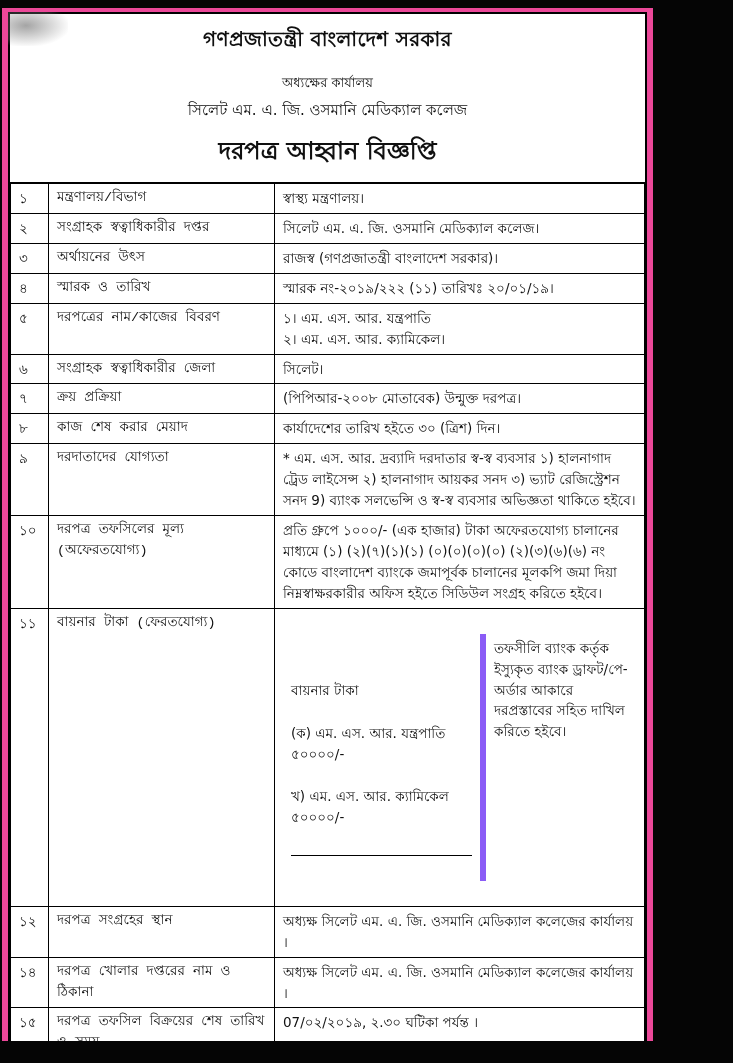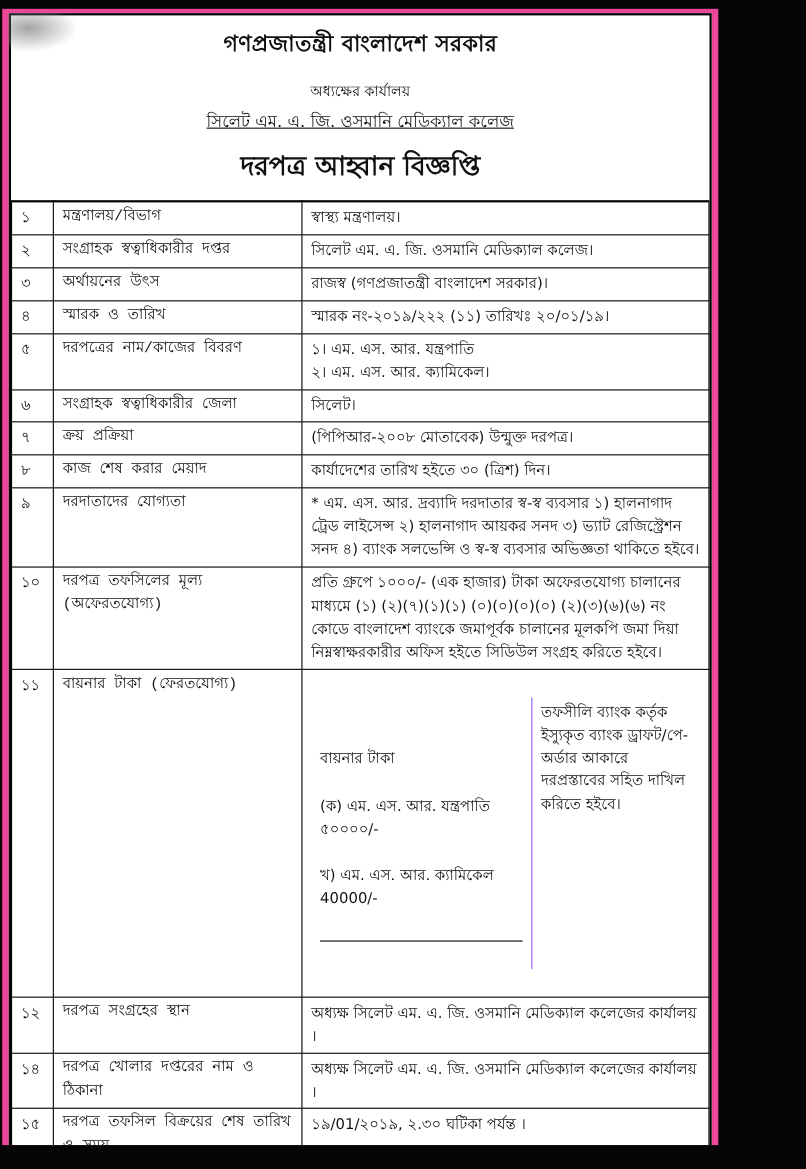--- a/index.html
+++ b/index.html
@@ -14,35 +14,35 @@
     background:#ec4899; padding:4px 6px; overflow:hidden;
   }
   .smudge {
     position:absolute; left:6px; top:4px; width:60px; height:34px;
     background:radial-gradient(ellipse at 30% 40%, rgba(90,90,90,.55), rgba(160,160,160,.25) 55%, rgba(255,255,255,0) 75%);
   }
   .frame { border:2px solid #000; background:#fff; }
   .doc-header { text-align:center; padding:10px 6px 6px; }
   .govt   { font-size:20px; font-weight:bold; letter-spacing:.3px; }
   .office { font-size:13px; margin-top:16px; }
-  .college{ font-size:15px; margin-top:4px;text-decoration:underline; }
+  .college{ font-size:15px; margin-top:4px; }
   .notice-title { font-size:24px; font-weight:bold; margin-top:9px; padding-bottom:4px; }
 
   table.tender { width:100%; border-collapse:collapse; border-top:2px solid #000; }
   table.tender td {
     border:1px solid #000; vertical-align:top;
     font-size:13.5px; line-height:1.55; padding:4px 8px;
   }
   td.c-no    { width:38px; }
   td.c-label { width:226px;font-family:Liberation Mono, monospace; }
   td.c-value { white-space:pre-line; }
 
   td.c-split { padding:0; }
   .baina-wrap { display:flex; min-height:118px; }
-  .baina-left { flex:1.35; border-right:1px solid #8b5cf6; padding:4px 8px; }
+  .baina-left { flex:1.35; border-right:6px solid #8b5cf6; padding:4px 8px; }
   .baina-box  { border-bottom:1px solid #000; padding-bottom:6px; }
   .baina-head { margin-bottom:2px; }
   .baina-right{ flex:1; padding:4px 8px; line-height:1.55; font-size:13.5px; }
 </style>
 </head>
 <body>
 
 <div class="scan-bg"></div>
 
 <div class="page">
@@ -96,57 +96,57 @@
           <td class="c-value">(পিপিআর-২০০৮ মোতাবেক) উন্মুক্ত দরপত্র।</td>
         </tr>
         <tr>
           <td class="c-no">৮</td>
           <td class="c-label">কাজ শেষ করার মেয়াদ</td>
           <td class="c-value">কার্যাদেশের তারিখ হইতে ৩০ (ত্রিশ) দিন।</td>
         </tr>
         <tr>
           <td class="c-no">৯</td>
           <td class="c-label">দরদাতাদের যোগ্যতা</td>
-          <td class="c-value">* এম. এস. আর. দ্রব্যাদি দরদাতার স্ব-স্ব ব্যবসার ১) হালনাগাদ ট্রেড লাইসেন্স ২) হালনাগাদ আয়কর সনদ ৩) ভ্যাট রেজিস্ট্রেশন সনদ ৪) ব্যাংক সলভেন্সি ও স্ব-স্ব ব্যবসার অভিজ্ঞতা থাকিতে হইবে।</td>
+          <td class="c-value">* এম. এস. আর. দ্রব্যাদি দরদাতার স্ব-স্ব ব্যবসার ১) হালনাগাদ ট্রেড লাইসেন্স ২) হালনাগাদ আয়কর সনদ ৩) ভ্যাট রেজিস্ট্রেশন সনদ 9) ব্যাংক সলভেন্সি ও স্ব-স্ব ব্যবসার অভিজ্ঞতা থাকিতে হইবে।</td>
         </tr>
         <tr>
           <td class="c-no">১০</td>
           <td class="c-label">দরপত্র তফসিলের মূল্য (অফেরতযোগ্য)</td>
           <td class="c-value">প্রতি গ্রুপে ১০০০/- (এক হাজার) টাকা অফেরতযোগ্য চালানের মাধ্যমে (১) (২)(৭)(১)(১) (০)(০)(০)(০) (২)(৩)(৬)(৬) নং কোডে বাংলাদেশ ব্যাংকে জমাপূর্বক চালানের মূলকপি জমা দিয়া নিম্নস্বাক্ষরকারীর অফিস হইতে সিডিউল সংগ্রহ করিতে হইবে।</td>
         </tr>
         <tr>
           <td class="c-no">১১</td>
           <td class="c-label">বায়নার টাকা (ফেরতযোগ্য)</td>
           <td class="c-value c-split">
             <div class="baina-wrap">
               <div class="baina-left">
                 <div class="baina-box">
                   <div class="baina-head">বায়নার টাকা</div>
                   <div>(ক) এম. এস. আর. যন্ত্রপাতি  ৫০০০০/-</div>
-                  <div>খ) এম. এস. আর. ক্যামিকেল  40000/-</div>
+                  <div>খ) এম. এস. আর. ক্যামিকেল  ৫০০০০/-</div>
                 </div>
               </div>
               <div class="baina-right">তফসীলি ব্যাংক কর্তৃক ইস্যুকৃত ব্যাংক ড্রাফট/পে-অর্ডার আকারে দরপ্রস্তাবের সহিত দাখিল করিতে হইবে।</div>
             </div>
           </td>
         </tr>
         <tr>
           <td class="c-no">১২</td>
           <td class="c-label">দরপত্র সংগ্রহের স্থান</td>
           <td class="c-value">অধ্যক্ষ সিলেট এম. এ. জি. ওসমানি মেডিক্যাল কলেজের কার্যালয় ।</td>
         </tr>
         <tr>
           <td class="c-no">১৪</td>
           <td class="c-label">দরপত্র খোলার দপ্তরের নাম ও ঠিকানা</td>
           <td class="c-value">অধ্যক্ষ সিলেট এম. এ. জি. ওসমানি মেডিক্যাল কলেজের কার্যালয় ।</td>
         </tr>
         <tr>
           <td class="c-no">১৫</td>
           <td class="c-label">দরপত্র তফসিল বিক্রয়ের শেষ তারিখ ও সময়</td>
-          <td class="c-value">১৯/01/২০১৯, ২.৩০ ঘটিকা পর্যন্ত ।</td>
+          <td class="c-value">07/০২/২০১৯, ২.৩০ ঘটিকা পর্যন্ত ।</td>
         </tr>
 
       </tbody>
     </table>
 
   </div>
 
 </div>
 
 </body></html>

